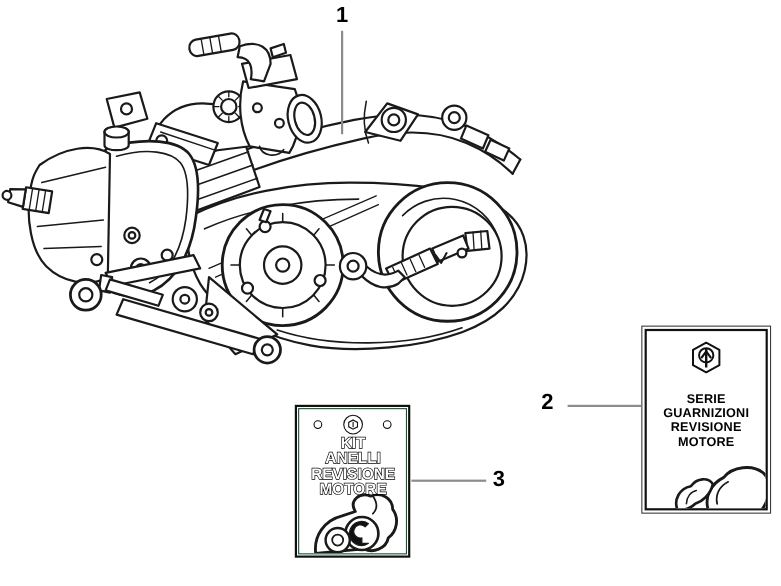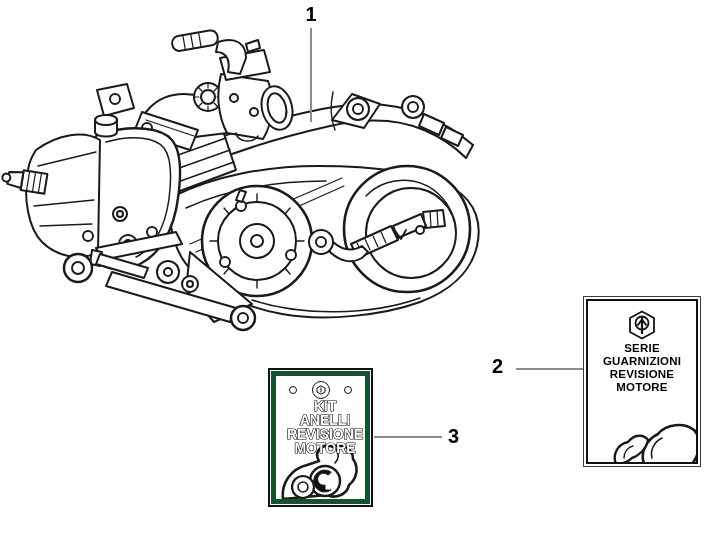--- a/index.html
+++ b/index.html
@@ -7,26 +7,26 @@
          font-family:"Liberation Sans",sans-serif;color:#000;}
   .engine-svg{position:absolute;left:0;top:0;}
   .callout-num{position:absolute;font-weight:bold;font-size:20px;line-height:20px;color:#000;}
   .callout-line{position:absolute;background:#8c8c8c;}
   
   .box-outer{position:absolute;box-sizing:border-box;background:#fff;}
   .gasket-box{left:583px;top:296px;width:118px;height:171px;border:1px solid #3c3c3c;padding:2px;}
   .gasket-box .box-inner{border:2px solid #111;width:100%;height:100%;box-sizing:border-box;
       position:relative;overflow:hidden;display:flex;flex-direction:column;align-items:center;}
   .gasket-logo{margin-top:9px;}
-  .gasket-text{margin-top:2px;text-align:center;z-index:2;}
+  .gasket-text{margin-top:17px;text-align:center;z-index:2;}
   .gasket-text div{font-size:11.5px;font-weight:700;line-height:13px;letter-spacing:.2px;}
   .gasket-sketch{position:absolute;right:-2px;bottom:-2px;z-index:1;}
   
   .ring-box{left:268px;top:368px;width:105px;height:139px;border:2px solid #111;padding:1px;}
-  .ring-box .box-inner{border:5px solid #14532d;width:100%;height:100%;box-sizing:border-box;
+  .ring-box .box-inner{border:1px solid #14532d;width:100%;height:100%;box-sizing:border-box;
       position:relative;overflow:hidden;padding-left:48px;}
   .ring-dots{position:absolute;top:5px;left:0;right:0;display:flex;justify-content:space-between;
       align-items:center;padding:0 13px;}
   .dot{width:6px;height:6px;border:1.4px solid #111;border-radius:50%;background:#fff;}
   .emblem{width:16px;height:16px;border:1.6px solid #111;border-radius:50%;background:#fff;
       display:flex;align-items:center;justify-content:center;}
   .ring-text-svg{position:absolute;top:22px;left:0;z-index:2;}
   .ring-sketch{position:absolute;right:0;bottom:0;z-index:1;}
 </style>
 </head>

